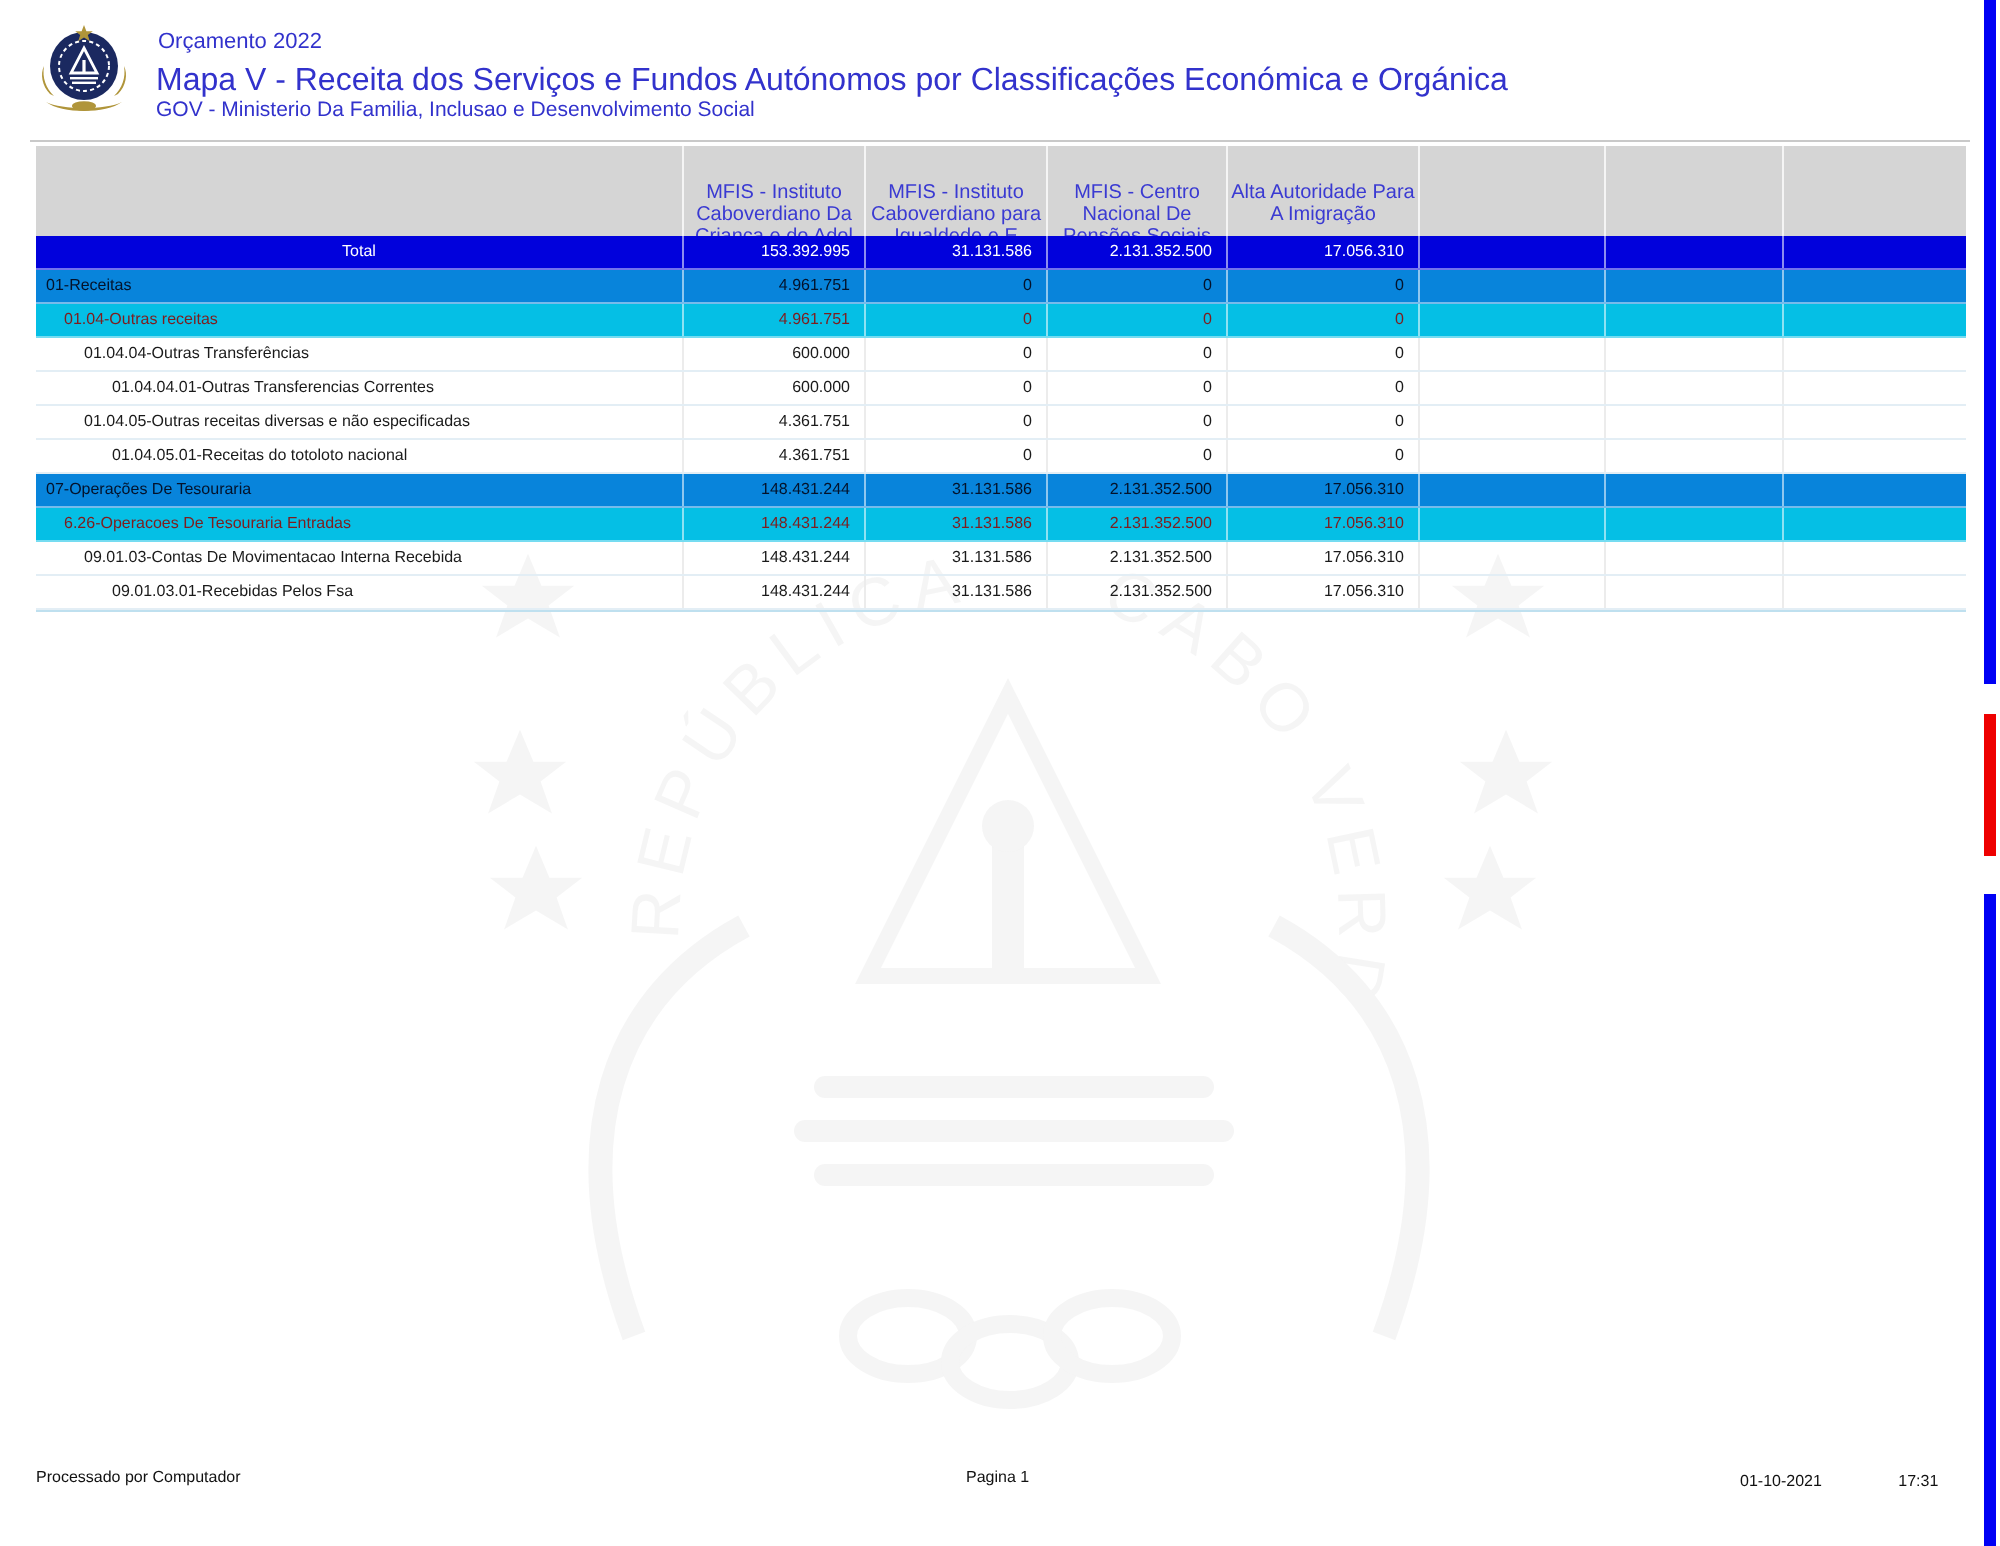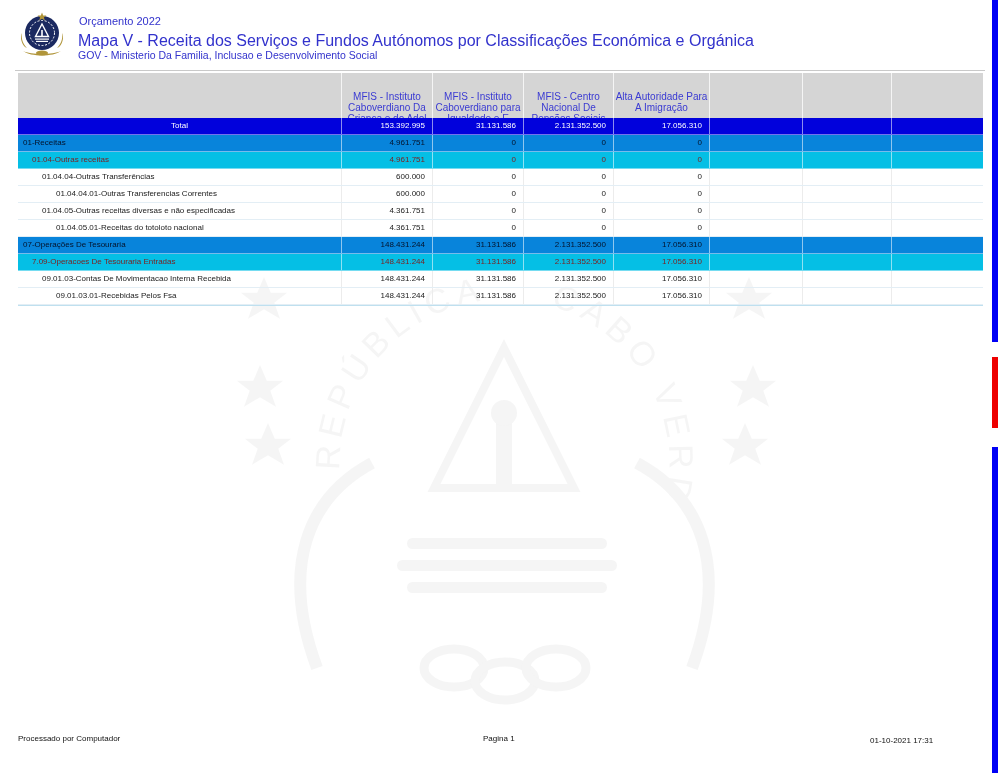--- a/index.html
+++ b/index.html
@@ -52,21 +52,21 @@
   #scrollbar-top{top:0;height:342px;background:var(--scrollbar-blue,#0000f5);}
   #scroll-thumb-red{top:357px;height:71px;background:var(--scrollbar-red,#ee0000);}
   #scrollbar-bottom{top:447px;height:326px;background:var(--scrollbar-blue,#0000f5);}
 
   
   #footer{position:absolute;left:0;top:732px;width:100%;height:14px;font-size:8px;color:#111;z-index:2;padding-left:17px;}
   #processed-label{position:absolute;left:18px;top:2px;}
   #page-label{position:absolute;left:483px;top:2px;}
   #datetime{position:absolute;left:870px;top:4px;}
   #datetime span{}
-  #datetime span:last-child{margin-right:0;}
+  #datetime span:last-child{margin-right:0;margin-left:36px;}
 </style>
 </head>
 <body>
 
 <div id="page">
 
   <svg id="watermark" viewBox="0 0 565 480" xmlns="http://www.w3.org/2000/svg">
     <defs>
       <path id="wm-star" d="M0,-11 L3.2,-3.4 L11,-3.4 L4.9,1.3 L7.6,8.9 L0,4.4 L-7.6,8.9 L-4.9,1.3 L-11,-3.4 L-3.2,-3.4 Z"></path>
       <path id="wm-arc" d="M 120,255 A 165,165 0 1 1 445,255" fill="none"></path>
@@ -204,21 +204,21 @@
           <div class="cell label lvl0">07-Operações De Tesouraria</div>
           <div class="cell val">148.431.244</div>
           <div class="cell val">31.131.586</div>
           <div class="cell val">2.131.352.500</div>
           <div class="cell val">17.056.310</div>
           <div class="cell val"></div>
           <div class="cell val"></div>
           <div class="cell val"></div>
         </div>
         <div class="grid-row trow row-group">
-          <div class="cell label lvl1">7.09-Operacoes De Tesouraria Entradas</div>
+          <div class="cell label lvl1">6.26-Operacoes De Tesouraria Entradas</div>
           <div class="cell val">148.431.244</div>
           <div class="cell val">31.131.586</div>
           <div class="cell val">2.131.352.500</div>
           <div class="cell val">17.056.310</div>
           <div class="cell val"></div>
           <div class="cell val"></div>
           <div class="cell val"></div>
         </div>
         <div class="grid-row trow row-plain">
           <div class="cell label lvl2">09.01.03-Contas De Movimentacao Interna Recebida</div>

